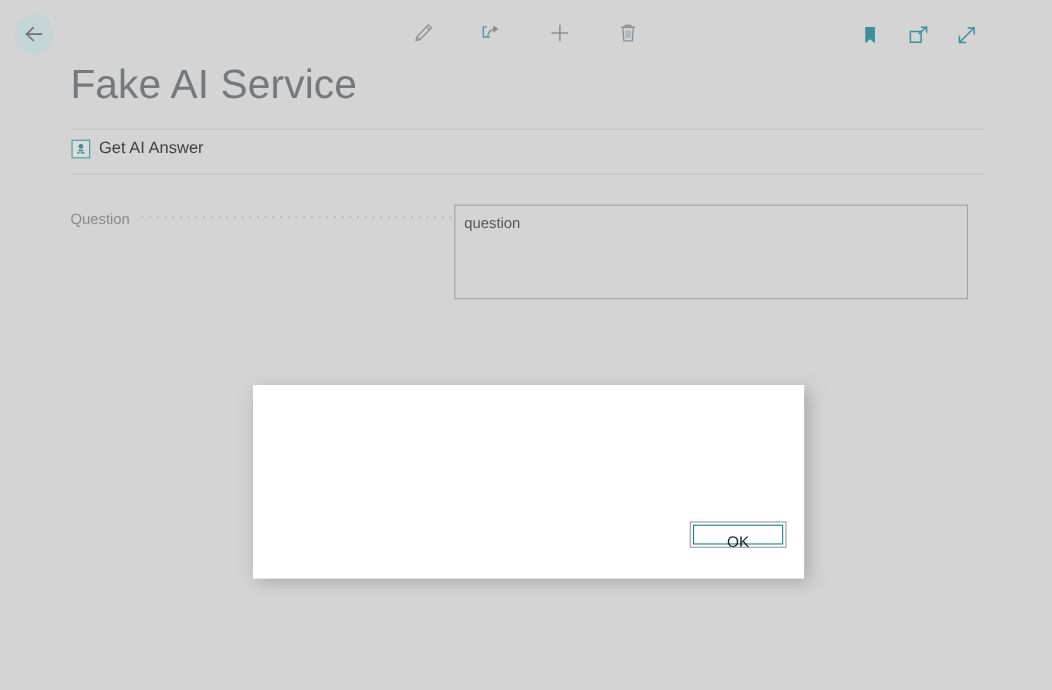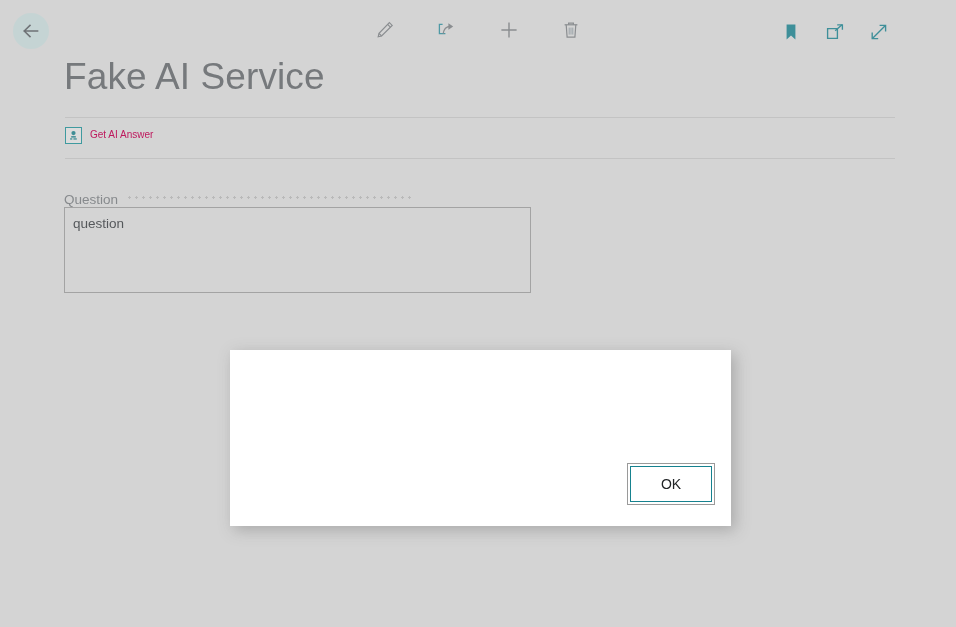--- a/index.html
+++ b/index.html
@@ -113,35 +113,34 @@
     height: 17px;
     border: 1px solid #3f9a9f;
     box-sizing: border-box;
     background: #dcdcdc;
     display: flex;
     align-items: center;
     justify-content: center;
   }
   .ai-icon-box svg { display: block; }
   .action-label {
-    font-size: 10px;
-    color: #be185d;
+    font-size: 15px;
+    color: #404040;
     line-height: 18px;
     white-space: nowrap;
   }
 
   
   .field-row {
     position: absolute;
     left: 64px;
     top: 186px;
     width: 816px;
     display: flex;
     align-items: flex-start;
-    flex-direction: column;
   }
   .field-label-wrap {
     width: 349px;
     display: flex;
     align-items: baseline;
     padding-top: 6px;
     overflow: hidden;
   }
   .field-label {
     font-size: 13.5px;
@@ -215,21 +214,21 @@
     max-width: 420px;
     word-wrap: break-word;
   }
   .dialog-footer {
     position: absolute;
     right: 19px;
     bottom: 24px;
   }
   .ok-button {
     min-width: 82px;
-    height: 36px;
+    height: 18px;
     box-sizing: border-box;
     padding: 0 18px;
     background: #ffffff;
     border: 1px solid #16828f;
     outline: 1px solid #9a9a9a;
     outline-offset: 2px;
     color: #222527;
     font-family: "Liberation Sans", sans-serif;
     font-size: 14px;
     line-height: 28px;

